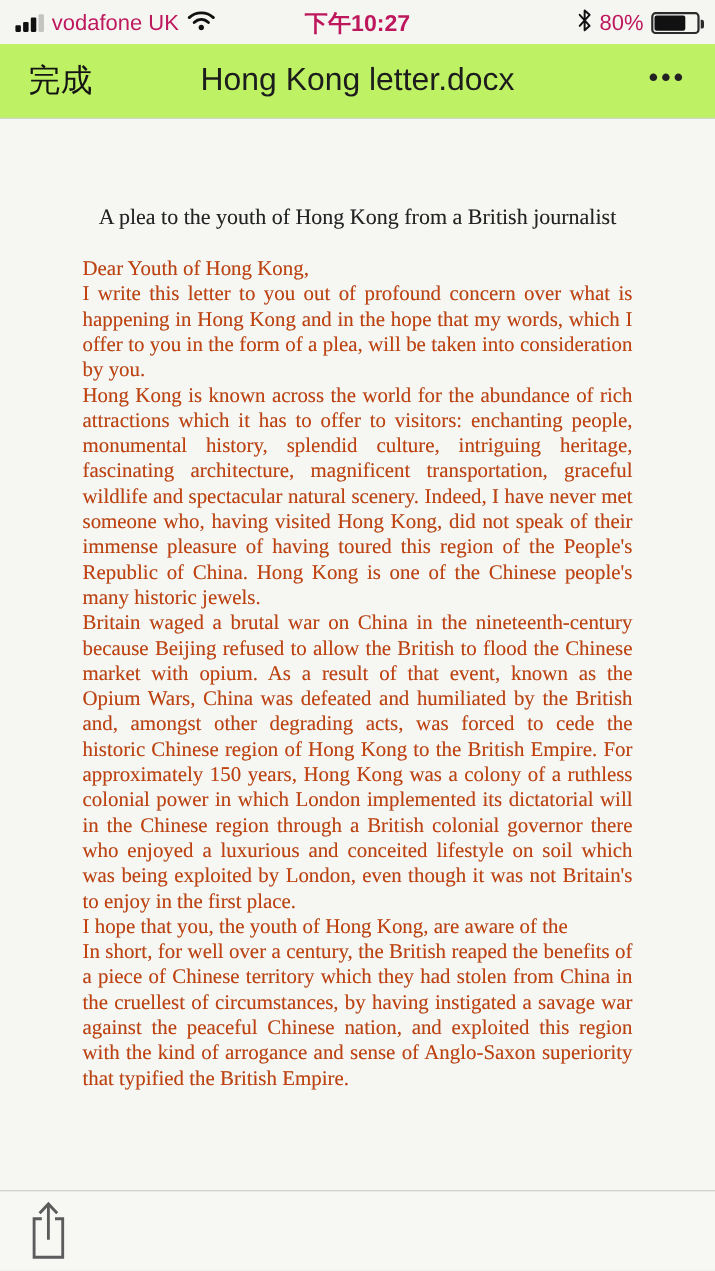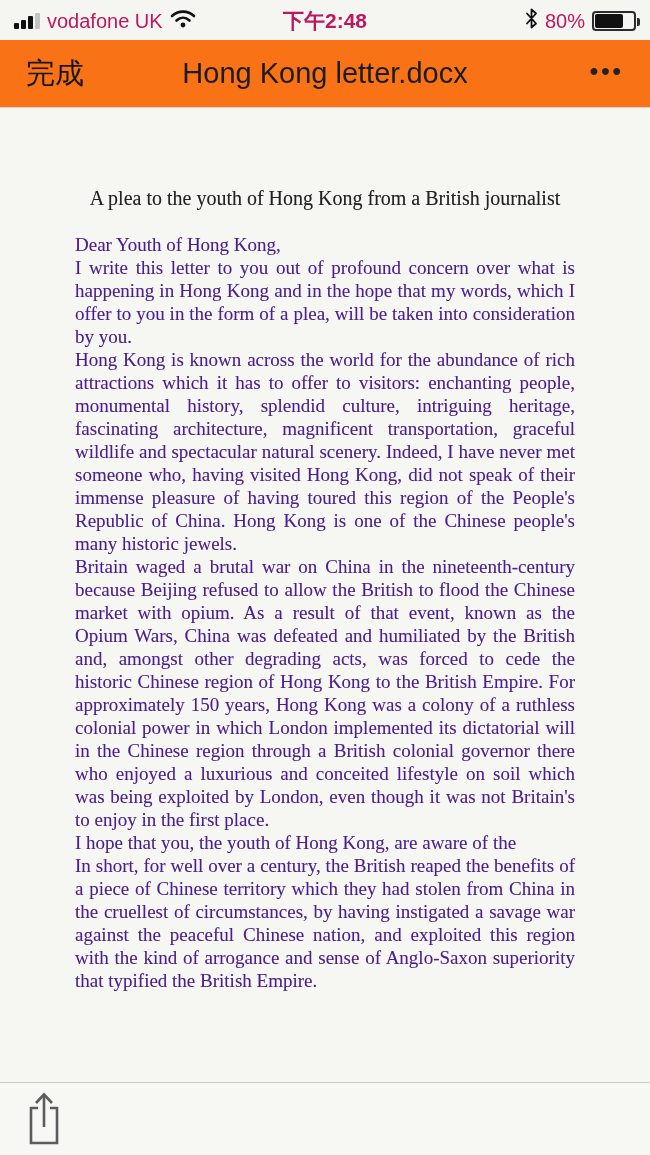--- a/index.html
+++ b/index.html
@@ -64,21 +64,21 @@
 
   
   .nav-bar {
     position: absolute;
     top: 40px; left: 0; right: 0;
     height: 68px;
     display: flex;
     align-items: center;
     justify-content: space-between;
     padding: 0 26px;
-    background: #f97316;
+    background: #bef264;
     border-bottom: 1px solid #d2d2d0;
   }
   .nav-done {
     background: none; border: none; cursor: pointer;
     font-family: "Liberation Sans", sans-serif;
     font-size: 29px; color: #141414;
   }
   .nav-title {
     position: absolute; left: 120px; right: 120px;
     text-align: center;
@@ -107,21 +107,21 @@
     color: #232323;
     text-align: center;
     line-height: 23px;
     margin-bottom: 23px;
     text-shadow: 0 0 0.6px rgba(40,40,40,0.35);
   }
   .doc-body p {
     font-family: "Liberation Serif", serif;
     font-size: 19px;
     line-height: 23px;
-    color: #4c1d95;
+    color: #c2410c;
     text-align: justify;
     text-shadow: 0 0 0.6px rgba(40,40,40,0.3);
   }
 
   
   .toolbar {
     position: absolute;
     bottom: 0; left: 0; right: 0;
     height: 73px;
     background: #f7f7f4;
@@ -150,21 +150,21 @@
         </span>
       <span>vodafone UK</span>
       <span>
         <svg width="26" height="19" viewBox="0 0 26 19" fill="none">
           <path d="M2 7 C8 1.2 18 1.2 24 7" stroke="#111" stroke-width="2.6" stroke-linecap="round"></path>
           <path d="M6.5 11.5 C10.5 7.8 15.5 7.8 19.5 11.5" stroke="#111" stroke-width="2.6" stroke-linecap="round"></path>
           <circle cx="13" cy="16" r="2.4" fill="#111"></circle>
         </svg>
       </span>
     </div>
-    <div class="sb-center">下午2:48</div>
+    <div class="sb-center">下午10:27</div>
     <div class="sb-right">
       <span>
         <svg width="13" height="21" viewBox="0 0 13 21" fill="none">
           <path d="M2 5.5 L11 15.5 L6.5 19.5 L6.5 1.5 L11 5.5 L2 15.5" stroke="#111" stroke-width="1.8" stroke-linejoin="round" stroke-linecap="round"></path>
         </svg>
       </span>
       <span>80%</span>
       <span class="battery">
           <span class="level"></span>
           <span class="tip"></span>

